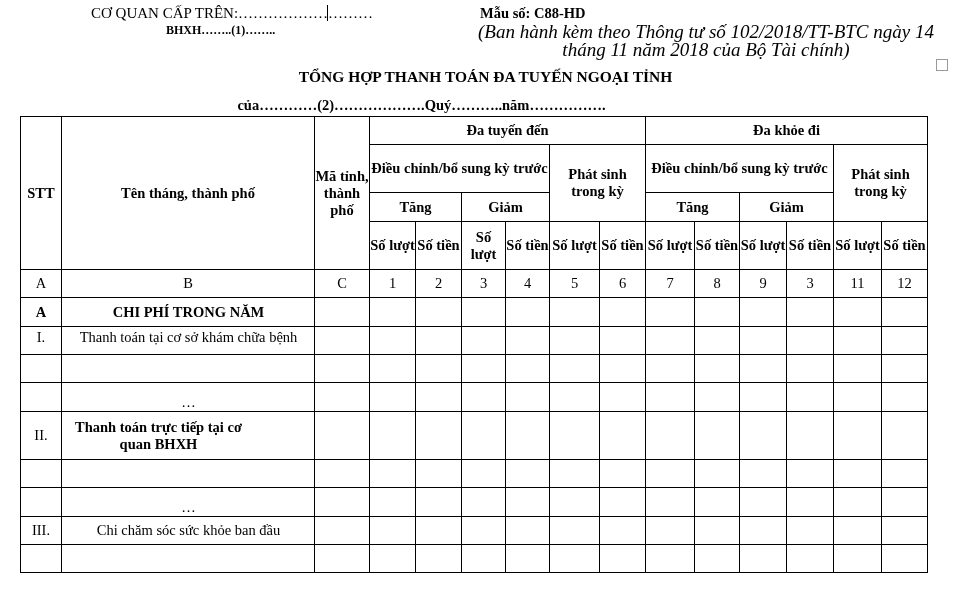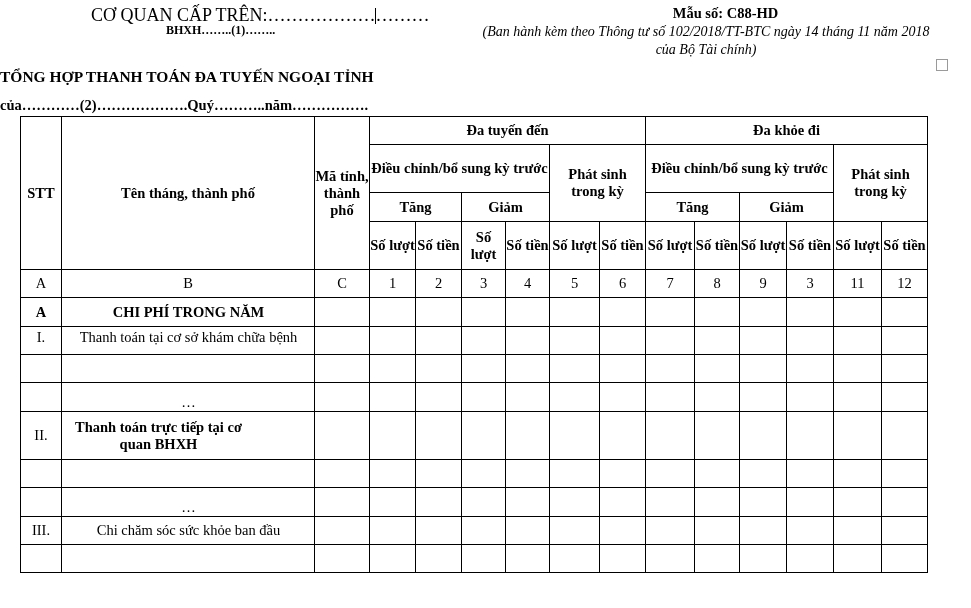--- a/index.html
+++ b/index.html
@@ -1,25 +1,25 @@
 <!DOCTYPE html>
 <html><head>
 <meta charset="utf-8">
 <style>
   html, body { margin:0; padding:0; background:#ffffff; }
   body { width:971px; height:608px; position:relative; overflow:hidden;
          font-family:"Liberation Serif", "DejaVu Serif", serif; color:#000; }
   .abs { position:absolute; white-space:nowrap; }
-  .hdr-left1 { left:91px; top:5px; font-size:18px; }
+  .hdr-left1 { left:91px; top:5px; font-size:15px; }
   .hdr-left2 { left:166px; top:23px; font-size:12px; font-weight:bold; }
   .caret { display:inline-block; width:1px; height:16px; background:#000; vertical-align:-3px; margin:0 0 0 -1px; }
-  .hdr-right1 { left:480px; width:491px; top:5px; text-align:center; font-size:14.5px; font-weight:bold; }
-  .hdr-right2 { left:478px; width:456px; top:23px; text-align:center; font-size:14px; font-style:italic; white-space:normal; line-height:18px; }
-  .title { left:0; width:971px; top:68px; text-align:left; font-size:15.5px; font-weight:bold; }
-  .subtitle { left:0; width:843px; top:97px; font-size:14.5px; font-weight:bold; }
+  .hdr-right1 { left:480px; width:491px; top:5px; font-size:14.5px; font-weight:bold; }
+  .hdr-right2 { left:478px; width:456px; top:23px; text-align:center; font-size:19px; font-style:italic; white-space:normal; line-height:18px; }
+  .title { left:0; width:971px; top:68px; text-align:center; font-size:15.5px; font-weight:bold; }
+  .subtitle { left:0; width:843px; top:97px; text-align:center; font-size:14.5px; font-weight:bold; }
   .marker { left:936px; top:59px; width:10px; height:10px; border:1px solid #9a9a9a; }
 
   table.grid { position:absolute; left:20px; top:116px; border-collapse:collapse; table-layout:fixed; font-size:14.5px; }
   table.grid td { border:1px solid #000; padding:0; text-align:center; vertical-align:middle; line-height:17px; overflow:hidden; }
   .b { font-weight:bold; }
   .left { text-align:center; padding-left:1px !important; }
   .top-al { vertical-align:top !important; padding-top:2px !important; }
   .bot-al { vertical-align:bottom !important; }
 </style>
 </head>

